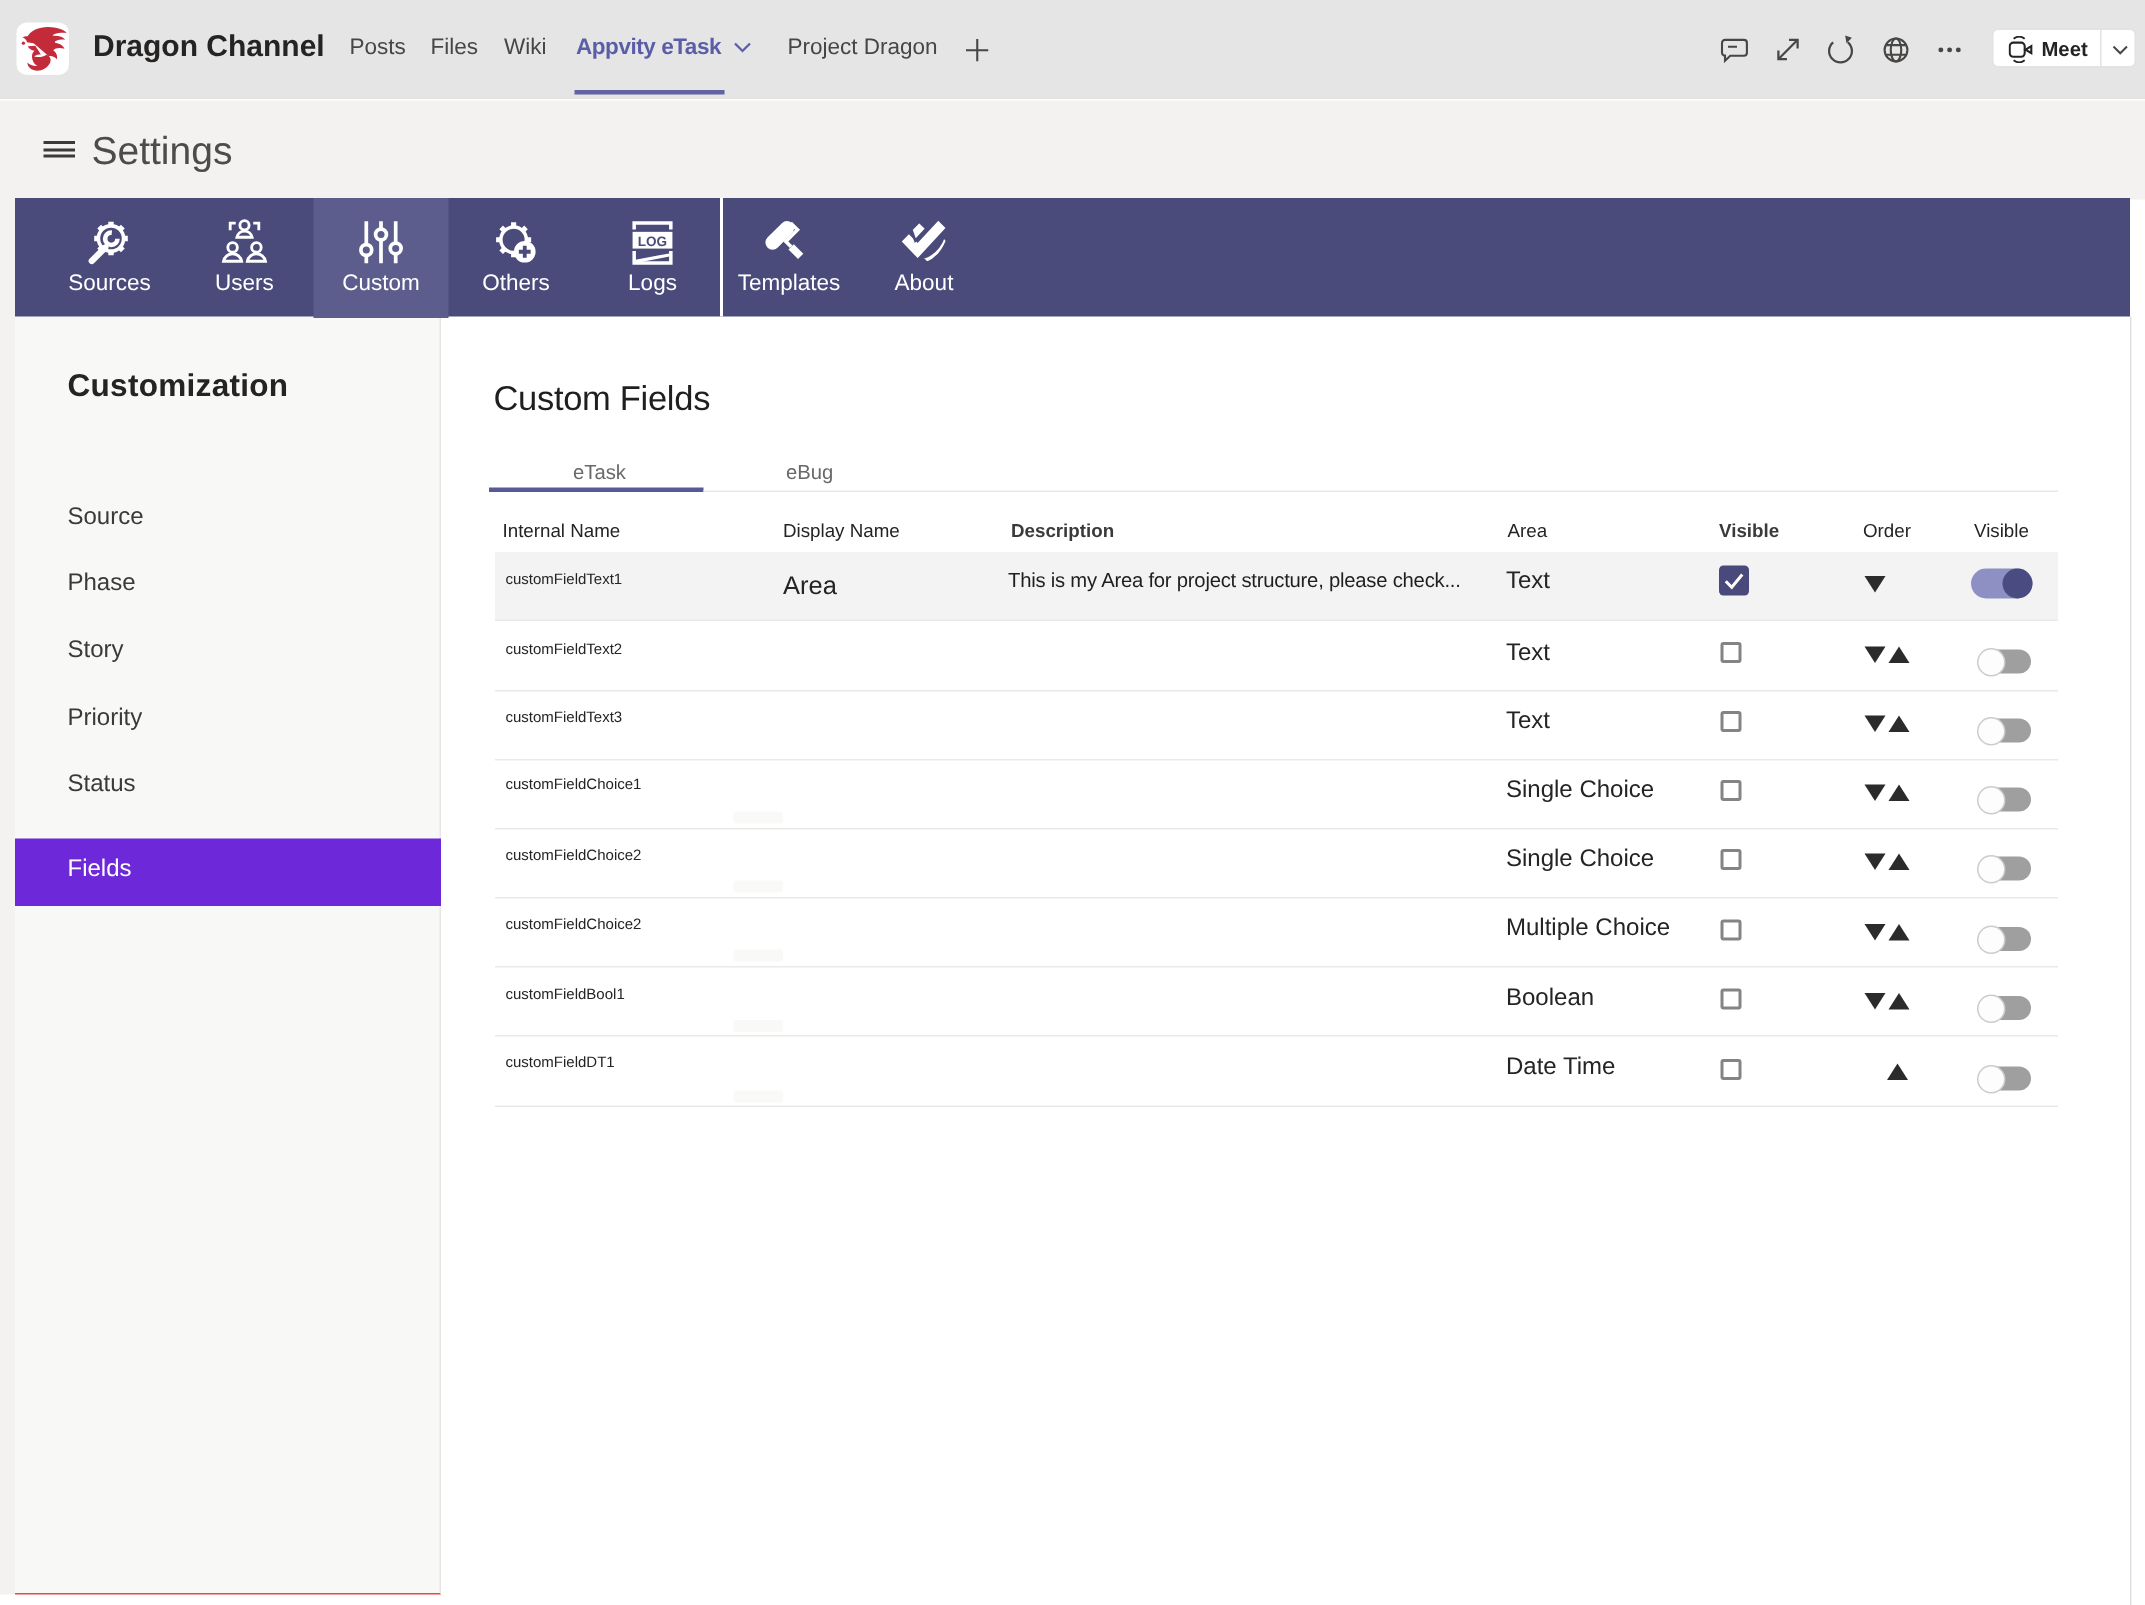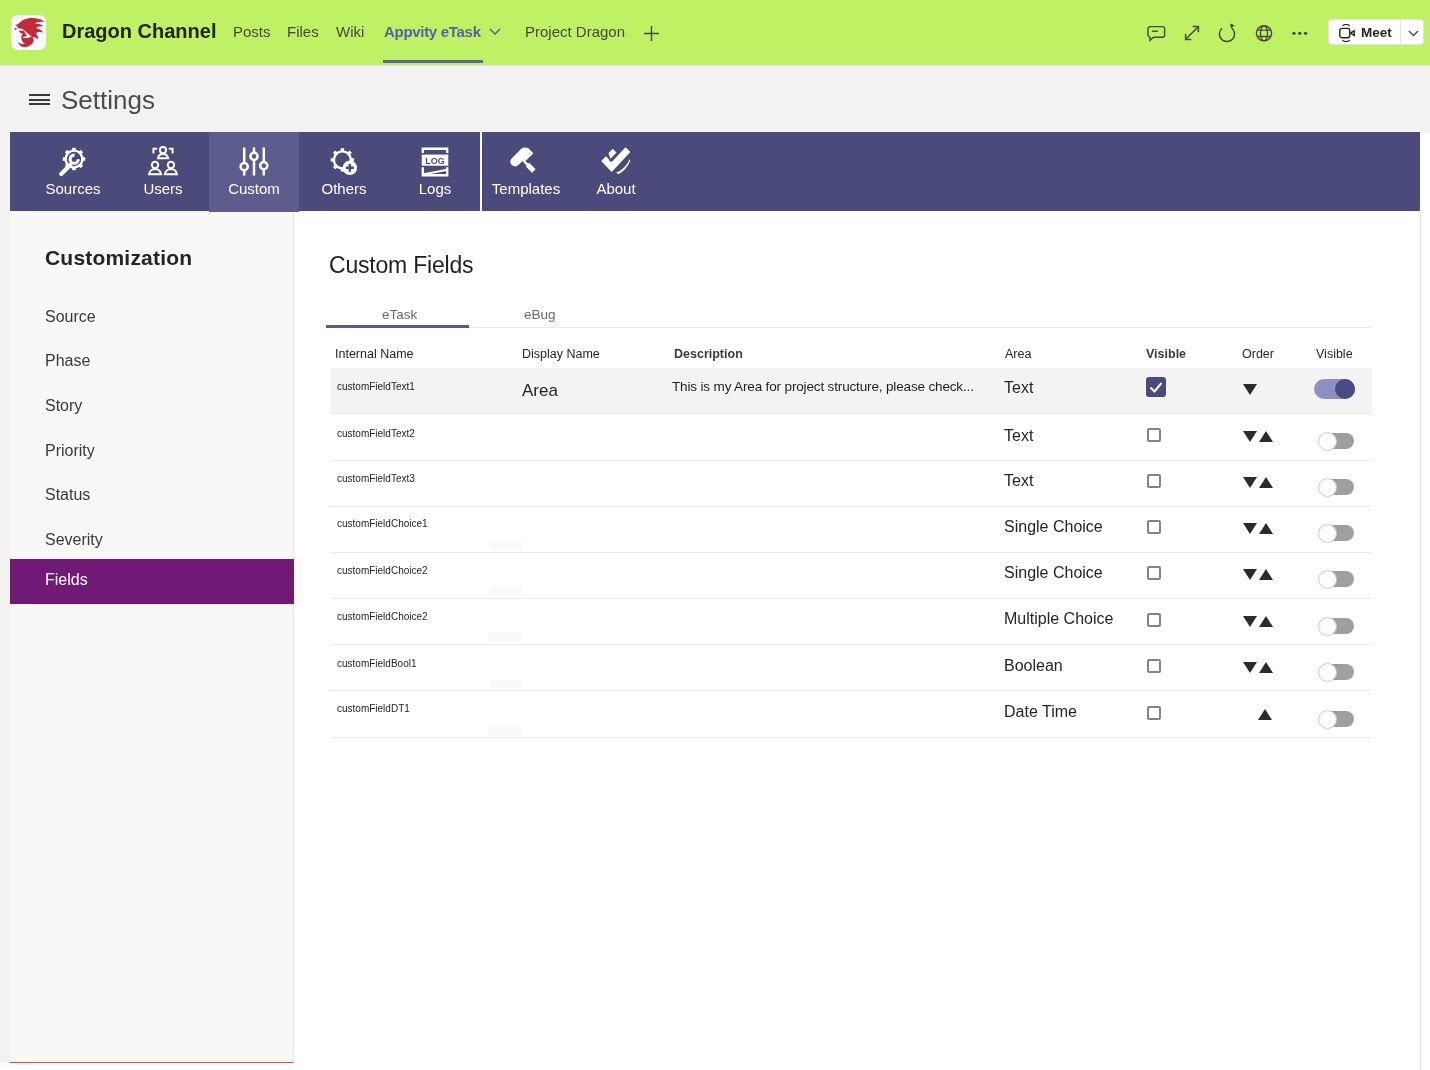--- a/index.html
+++ b/index.html
@@ -1,19 +1,19 @@
 <!DOCTYPE html>
 <html><head>
 <meta charset="utf-8">
 <style>
 * { margin:0; padding:0; box-sizing:border-box; }
 html,body { width:1430px; height:1070px; font-family:"Liberation Sans", sans-serif; background:#fff; overflow:hidden; }
 .abs { position:absolute; }
 
-#topbar { position:absolute; left:0; top:0; width:1430px; height:66px; background:#bef264; border-bottom:1px solid #e3e1df; }
+#topbar { position:absolute; left:0; top:0; width:1430px; height:66px; background:#e5e5e5; border-bottom:1px solid #e3e1df; }
 #logo { position:absolute; left:11px; top:15px; width:35px; height:35px; background:#fff; border-radius:7px; }
 #chname { position:absolute; left:62px; top:20px; font-size:20px; font-weight:bold; color:#252423; }
 .toptab { position:absolute; top:23px; font-size:15px; color:#484644; }
 #apptab { color:#5b5ea6; font-weight:bold; letter-spacing:-0.3px; }
 #tabline { position:absolute; left:383px; top:60px; width:100px; height:3px; background:#6163a2; }
 .ticon { position:absolute; top:23px; width:20px; height:20px; }
 #meetbtn { position:absolute; left:1328px; top:19px; width:96px; height:26px; background:#fff; border:1px solid #e3e2e0; border-radius:4px; }
 #meetdiv { position:absolute; left:71px; top:0; width:1px; height:24px; background:#e3e2e0; }
 #meettxt { position:absolute; left:32px; top:5px; font-size:13.5px; font-weight:bold; color:#252423; }
 
@@ -25,22 +25,22 @@
 #navbar { position:absolute; left:10px; top:132px; width:1410px; height:79px; background:#4a4b7a; z-index:3; }
 .navtab { position:absolute; top:0; width:90px; height:79px; text-align:center; }
 .navtab.active { background:#5c5d8c; height:80px; }
 .navlabel { position:absolute; left:0; width:100%; top:48px; font-size:15px; color:#fff; text-align:center; }
 .navicon { position:absolute; left:50%; top:13px; transform:translateX(-50%); }
 #navsep { position:absolute; left:470px; top:0; width:2px; height:79px; background:#fff; }
 
 #gutter { position:absolute; left:0; top:132px; width:10px; height:931px; background:#f3f2f1; }
 #sidebar { position:absolute; left:10px; top:211px; width:284px; height:852px; background:#f8f8f7; border-right:1px solid #e8e6e4; border-bottom:1px solid #ef4444; }
 #cuztitle { position:absolute; left:35px; top:35px; font-size:21px; letter-spacing:0.2px; font-weight:bold; color:#252423; }
-.sitem { position:absolute; left:35px; font-size:16px; color:#3b3a39; }
-#fieldssel { position:absolute; left:0; top:348px; width:284px; height:45px; background:#701a75; }
+.sitem { position:absolute; left:35px; font-size:16px; color:#3b3a39;margin-top:28px; }
+#fieldssel { position:absolute; left:0; top:348px; width:284px; height:45px; background:#6d28d9; }
 #fieldssel span { position:absolute; left:35px; top:12px; font-size:16px; color:#fff; }
 
 #main { position:absolute; left:295px; top:211px; width:1125px; height:859px; background:#fff; }
 #vline { position:absolute; left:1420px; top:211px; width:1px; height:859px; background:#e2e0de; }
 #cftitle { position:absolute; left:329px; top:252px; font-size:23px; letter-spacing:-0.2px; color:#1f1f1f; }
 .ttab { position:absolute; top:307px; font-size:13.5px; color:#6a6968; }
 #etline { position:absolute; left:326px; top:325px; width:143px; height:3px; background:#585a96; }
 #tabbot { position:absolute; left:469px; top:327px; width:903px; height:1px; background:#e8e8e6; }
 .th { position:absolute; top:347px; font-size:12.5px; color:#242424; }
 .th.b { font-weight:bold; color:#3b3a39; }

